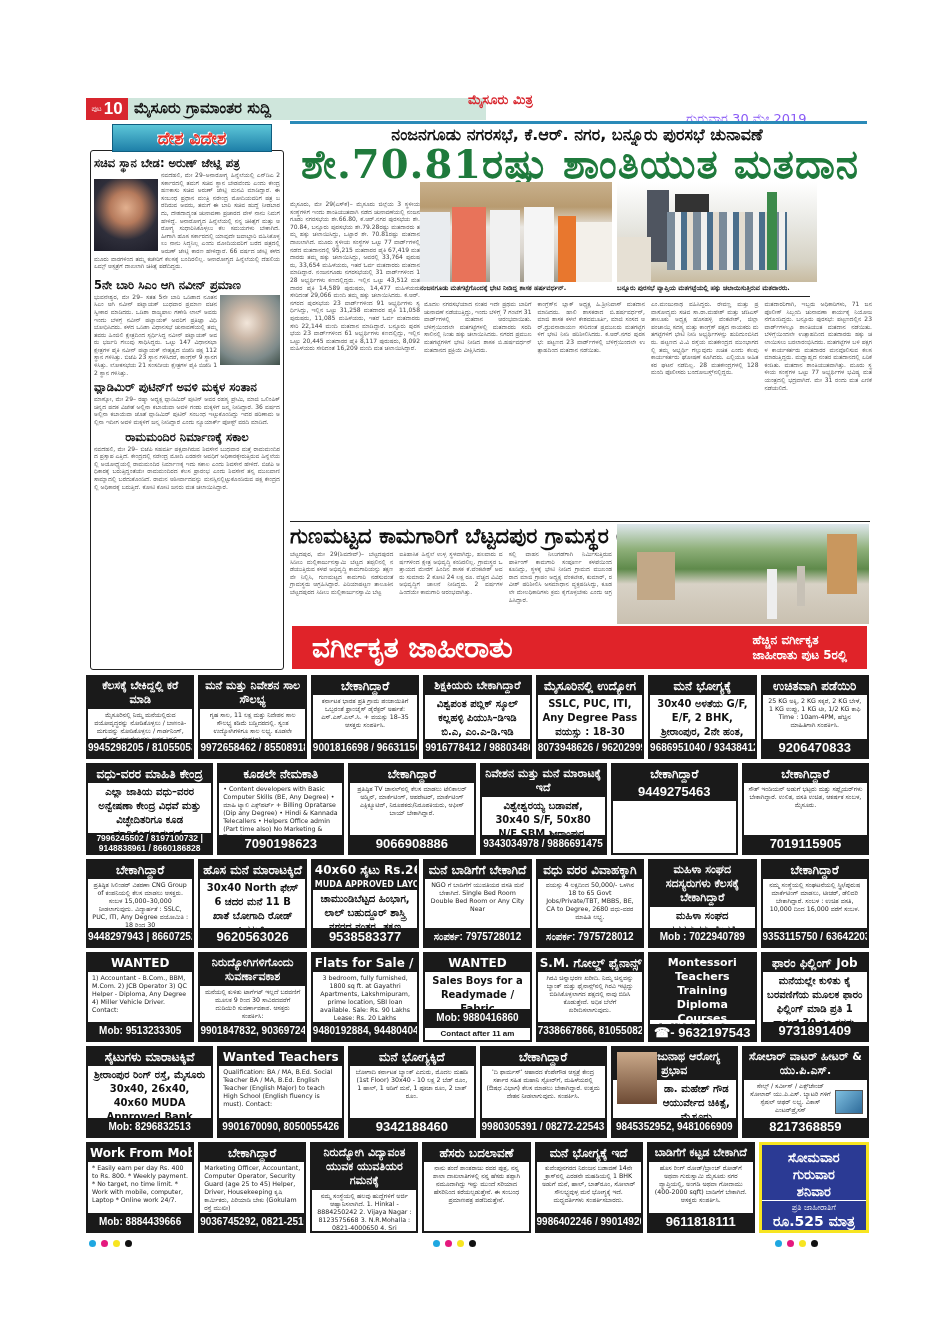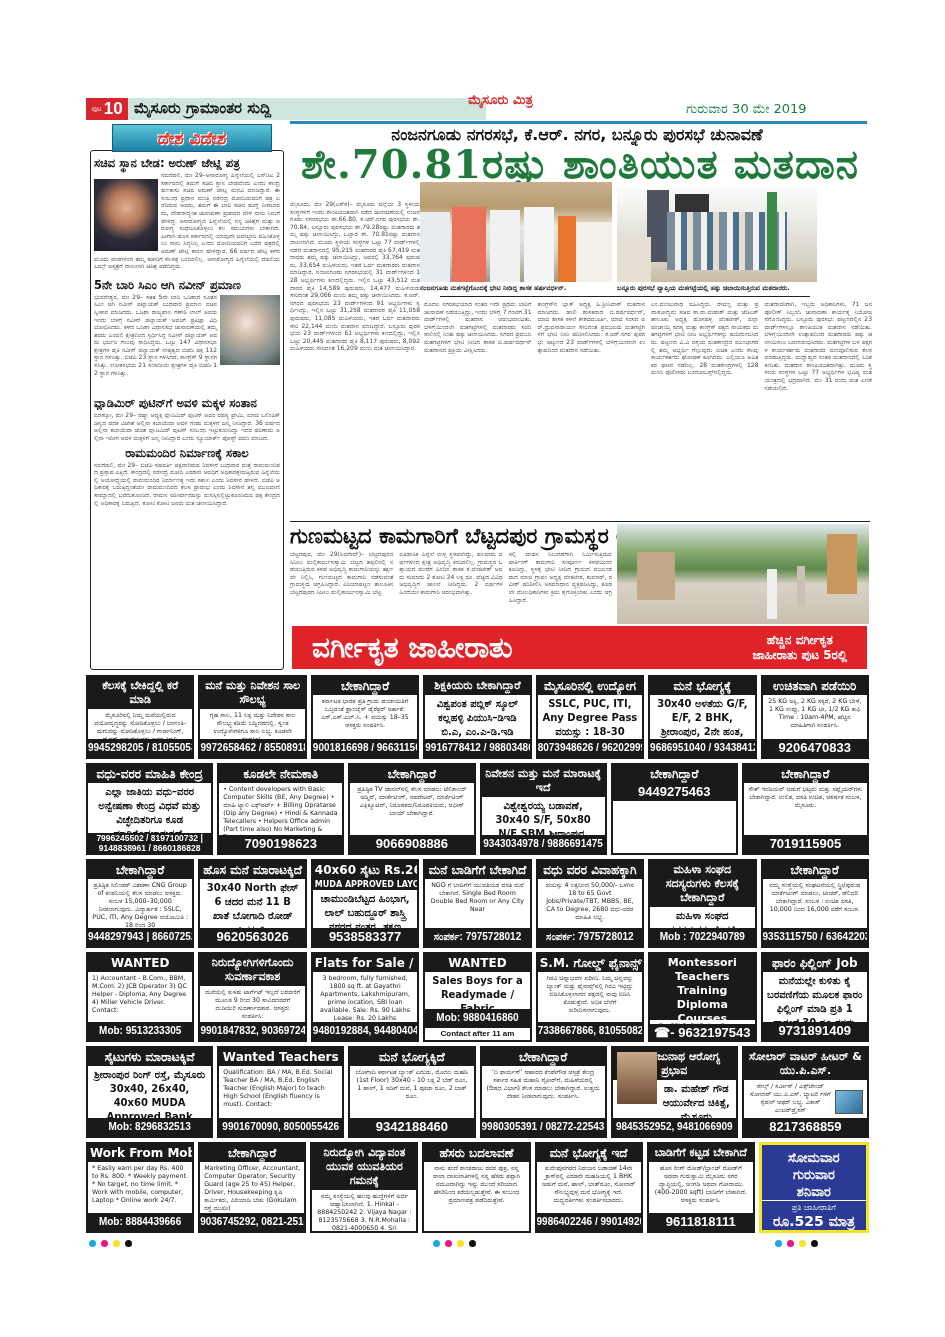--- a/index.html
+++ b/index.html
@@ -4,38 +4,38 @@
 <style>
 *{box-sizing:border-box;margin:0;padding:0}
 html,body{width:945px;height:1337px;background:#fff;overflow:hidden}
 body{position:relative;font-family:"DejaVu Sans",sans-serif;color:#111}
 .masthead-band{position:absolute;left:86px;top:98px;width:400px;height:22px;background:#cfe6dc}
 .page-tag{position:absolute;left:86px;top:98px;width:42px;height:22px;background:#d8262e;color:#fff;display:flex;align-items:center;justify-content:center;gap:2px}
 .page-tag .small{font-size:7px}
 .page-tag .num{font-size:17px;font-weight:bold;font-family:"Liberation Sans",sans-serif}
 .section-name{position:absolute;left:134px;top:99px;font-size:15px;font-weight:bold;color:#111}
 .paper-logo{position:absolute;left:468px;top:92px;font-size:13px;font-weight:bold;color:#d8262e}
-.pub-date{position:absolute;left:686px;top:101px;font-size:13px;color:#15803d}
+.pub-date{position:absolute;left:686px;top:111px;font-size:13px;color:#8b5cf6}
 .top-rule{position:absolute;left:290px;top:121px;width:577px;height:3px;background:#2a8ab8}
 .desha{position:absolute;left:112px;top:124px;width:160px;height:28px;background:linear-gradient(#5cc6d8,#1e7fa8);border:1px solid #0f5e80;display:flex;align-items:center;justify-content:center}
 .desha span{font-size:17px;font-weight:bold;color:#e8322a;text-shadow:1px 1px 0 #fff,-1px -1px 0 #fff}
 .left-col{position:absolute;left:90px;top:150px;width:194px;height:520px;border:1.5px solid #222;border-radius:3px;overflow:hidden;padding:2px 3px}
 .left-col h3{font-size:11.5px;font-weight:bold;margin:2px 0 1px}
 .body-text{font-size:6px;line-height:7.6px;color:#444;text-align:justify;word-break:break-all}
 .sub-head{position:absolute;left:292px;top:125px;width:570px;text-align:center;font-size:16px;font-weight:bold;color:#111}
 .big-head{position:absolute;left:290px;top:140px;width:580px;text-align:center;font-size:40px;font-weight:bold;color:#1f7a3c;font-family:"DejaVu Serif",serif;letter-spacing:1px}
 .photo{position:absolute;overflow:hidden}
 .caption{position:absolute;font-size:6.5px;font-weight:bold;color:#222;white-space:nowrap}
 .article-cols{position:absolute;display:flex;gap:6px}
 .article-cols .body-text{flex:1}
 .mid-rule{position:absolute;height:1px;background:#222}
 .guna-head{position:absolute;left:290px;top:524px;width:325px;font-size:21px;font-weight:bold;color:#111;white-space:nowrap}
 .class-banner{position:absolute;left:292px;top:626px;width:575px;height:43px;background:#e02329;display:flex;align-items:center}
 .class-banner .main{font-size:28px;font-weight:bold;color:#fff;margin-left:20px;font-family:"DejaVu Serif",serif}
-.class-banner .sideinfo{margin-left:auto;margin-right:20px;text-align:center;color:#fff;font-size:12px;line-height:15px;font-weight:bold}
+.class-banner .sideinfo{margin-left:auto;margin-right:20px;text-align:left;color:#fff;font-size:12px;line-height:15px;font-weight:bold}
 .ads{position:absolute;left:86px;top:675px;width:783px}
 .ad-row{display:flex;gap:4px;margin-bottom:4px}
 .ad{flex:1;border:2px solid #1a1a1a;background:#fff;display:flex;flex-direction:column;overflow:hidden;position:relative}
 .ad .hd{background:#1a1a1a;color:#fff;font-weight:bold;text-align:center;font-size:12px;line-height:18px;white-space:nowrap;overflow:hidden;padding:0 2px}
 .ad .hd.tall{line-height:14px;font-size:11px;padding:2px}
 .ad .bd{flex:1;padding:2px 4px;font-size:6.3px;line-height:8px;text-align:center;color:#222;overflow:hidden}
 .ad .bd.big{font-size:10px;line-height:14px;font-weight:bold;color:#111}
 .ad .bd.left{text-align:left}
 .ad .ft{background:#1a1a1a;color:#fff;font-weight:bold;text-align:center;font-size:13px;line-height:18px;white-space:nowrap;overflow:hidden;font-family:"Liberation Sans",sans-serif}
 .ad .ft.sm{font-size:10px}
@@ -73,21 +73,21 @@
   <h3 style="margin-top:2px">ಸಚಿವ ಸ್ಥಾನ ಬೇಡ: ಅರುಣ್ ಜೇಟ್ಲಿ ಪತ್ರ</h3>
   <div style="position:relative">
     <div style="float:left;width:64px;height:72px;margin:8px 3px 1px 0;background:radial-gradient(circle at 50% 40%,#e2b08f 0,#b57a5c 30%,#2e2e3a 60%,#1c1c28 100%)"></div>
     <p class="body-text">ನವದೆಹಲಿ, ಮೇ 29–ಅನಾರೋಗ್ಯ ಹಿನ್ನೆಲೆಯಲ್ಲಿ ಎನ್‌ಡಿಎ 2 ಸರ್ಕಾರದಲ್ಲಿ ತಮಗೆ ಸಚಿವ ಸ್ಥಾನ ಬೇಡವೆಂದು ಎಂದು ಕೇಂದ್ರ ಹಣಕಾಸು ಸಚಿವ ಅರುಣ್ ಜೇಟ್ಲಿ ಮನವಿ ಮಾಡಿದ್ದಾರೆ. ಈ ಸಂಬಂಧ ಪ್ರಧಾನ ಮಂತ್ರಿ ನರೇಂದ್ರ ಮೋದಿಯವರಿಗೆ ಪತ್ರ ಬರೆದಿರುವ ಅವರು, ತಮಗೆ ಈ ಬಾರಿ ಸಚಿವ ಹುದ್ದೆ ನೀಡಬಾರದು, ದೇಶದಾದ್ಯಂತ ಚುನಾವಣಾ ಪ್ರಚಾರದ ವೇಳೆ ನಾನು ನಿಮಗೆ ಹೇಳಿದ್ದೆ. ಅನಾರೋಗ್ಯದ ಹಿನ್ನೆಲೆಯಲ್ಲಿ ನನ್ನ ಚಿಕಿತ್ಸೆಗೆ ಮತ್ತು ಆರೋಗ್ಯ ಸುಧಾರಿಸಿಕೊಳ್ಳಲು ಕೆಲ ಸಮಯಗಳು ಬೇಕಾಗಿದೆ. ಹೀಗಾಗಿ ಹೊಸ ಸರ್ಕಾರದಲ್ಲಿ ಯಾವುದೇ ಜವಾಬ್ದಾರಿ ವಹಿಸಿಕೊಳ್ಳಲು ನಾನು ಸಿದ್ಧನಿಲ್ಲ ಎಂದು ಮೋದಿಯವರಿಗೆ ಬರೆದ ಪತ್ರದಲ್ಲಿ ಅರುಣ್ ಜೇಟ್ಲಿ ಕಾರಣ ಹೇಳಿದ್ದಾರೆ. 66 ವರ್ಷದ ಜೇಟ್ಲಿ ಕಳೆದ ಮೂರು ವಾರಗಳಿಂದ ತಮ್ಮ ಕಚೇರಿಗೆ ಕೆಲಸಕ್ಕೆ ಬಂದಿರಲಿಲ್ಲ. ಅನಾರೋಗ್ಯದ ಹಿನ್ನೆಲೆಯಲ್ಲಿ ದೆಹಲಿಯ ಏಮ್ಸ್ ಆಸ್ಪತ್ರೆಗೆ ದಾಖಲಾಗಿ ಚಿಕಿತ್ಸೆ ಪಡೆದಿದ್ದರು.</p>
   </div>
   <h3 style="clear:both;margin-top:8px">5ನೇ ಬಾರಿ ಸಿಎಂ ಆಗಿ ನವೀನ್ ಪ್ರಮಾಣ</h3>
   <div>
     <div style="float:right;width:60px;height:70px;margin:2px 0 1px 3px;background:radial-gradient(circle at 45% 40%,#f2e6da 0,#c9b6a6 30%,#7d8a8a 70%,#3e4f48 100%)"></div>
     <p class="body-text">ಭುವನೇಶ್ವರ, ಮೇ 29– ಸತತ 5ನೇ ಬಾರಿ ಒಡಿಶಾದ ನೂತನ ಸಿಎಂ ಆಗಿ ನವೀನ್ ಪಟ್ನಾಯಕ್ ಬುಧವಾರ ಪ್ರಮಾಣ ವಚನ ಸ್ವೀಕಾರ ಮಾಡಿದರು. ಒಡಿಶಾ ರಾಜ್ಯಪಾಲ ಗಣೇಶಿ ಲಾಲ್ ಅವರು ಇಂದು ಬೆಳಗ್ಗೆ ನವೀನ್ ಪಟ್ನಾಯಕ್ ಅವರಿಗೆ ಪ್ರತಿಜ್ಞಾ ವಿಧಿ ಬೋಧಿಸಿದರು. ಕಳೆದ ಒಡಿಶಾ ವಿಧಾನಸಭೆ ಚುನಾವಣೆಯಲ್ಲಿ ತಮ್ಮ ತವರು ಹಿಂಜಿಲಿ ಕ್ಷೇತ್ರದಿಂದ ಸ್ಪರ್ಧಿಸಿದ್ದ ನವೀನ್ ಪಟ್ನಾಯಕ್ ಅವರು ಭರ್ಜರಿ ಗೆಲುವು ಸಾಧಿಸಿದ್ದರು. ಒಟ್ಟು 147 ವಿಧಾನಸಭಾ ಕ್ಷೇತ್ರಗಳ ಪೈಕಿ ನವೀನ್ ಪಟ್ನಾಯಕ್ ನೇತೃತ್ವದ ಬಿಜೆಡಿ ಪಕ್ಷ 112 ಸ್ಥಾನ ಗಳಿಸಿತ್ತು. ಬಿಜೆಪಿ 23 ಸ್ಥಾನ ಗಳಿಸಿದರೆ, ಕಾಂಗ್ರೆಸ್ 9 ಸ್ಥಾನಗಳಿಸಿತ್ತು. ಲೋಕಸಭೆಯ 21 ಸಂಸದೀಯ ಕ್ಷೇತ್ರಗಳ ಪೈಕಿ ಬಿಜೆಡಿ 12 ಸ್ಥಾನ ಗಳಿಸಿತ್ತು.</p>
   </div>
-  <h3 style="clear:both;margin-top:20px">ವ್ಲಾಡಿಮಿರ್ ಪುಟಿನ್‌ಗೆ ಅವಳಿ ಮಕ್ಕಳ ಸಂತಾನ</h3>
+  <h3 style="clear:both;margin-top:4px">ವ್ಲಾಡಿಮಿರ್ ಪುಟಿನ್‌ಗೆ ಅವಳಿ ಮಕ್ಕಳ ಸಂತಾನ</h3>
   <p class="body-text">ಮಾಸ್ಕೋ, ಮೇ 29– ರಷ್ಯಾ ಅಧ್ಯಕ್ಷ ವ್ಲಾಡಿಮಿರ್ ಪುಟಿನ್ ಅವರ ರಹಸ್ಯ ಪ್ರೇಮಿ, ಮಾಜಿ ಒಲಿಂಪಿಕ್ ಚಿನ್ನದ ಪದಕ ವಿಜೇತೆ ಅಲ್ಲಿನಾ ಕಬಾಯೆವಾ ಅವಳಿ ಗಂಡು ಮಕ್ಕಳಿಗೆ ಜನ್ಮ ನೀಡಿದ್ದಾರೆ. 36 ವರ್ಷದ ಅಲ್ಲಿನಾ ಕಬಾಯೆವಾ ಜೊತೆ ವ್ಲಾಡಿಮಿರ್ ಪುಟಿನ್ ಸಂಬಂಧ ಇಟ್ಟುಕೊಂಡಿದ್ದು ಇದರ ಪರಿಣಾಮ ಅಲ್ಲಿನಾ ಇದೀಗ ಅವಳಿ ಮಕ್ಕಳಿಗೆ ಜನ್ಮ ನೀಡಿದ್ದಾರೆ ಎಂದು ನ್ಯೂಯಾರ್ಕ್ ಪೋಸ್ಟ್ ವರದಿ ಮಾಡಿದೆ.</p>
   <h3 style="text-align:center;margin-top:4px">ರಾಮಮಂದಿರ ನಿರ್ಮಾಣಕ್ಕೆ ಸಕಾಲ</h3>
   <p class="body-text">ನವದೆಹಲಿ, ಮೇ 29– ಬಿಜೆಪಿ ಸಹವರ್ತಿ ಪಕ್ಷವಾಗಿರುವ ಶಿವಸೇನೆ ಬುಧವಾರ ಮತ್ತೆ ರಾಮಮಂದಿರದ ಪ್ರಸ್ತಾಪ ಎತ್ತಿದೆ. ಕೇಂದ್ರದಲ್ಲಿ ನರೇಂದ್ರ ಮೋದಿ ಎರಡನೇ ಅವಧಿಗೆ ಅಧಿಕಾರಕ್ಕೇರುತ್ತಿರುವ ಹಿನ್ನೆಲೆಯಲ್ಲಿ ಅಯೋಧ್ಯೆಯಲ್ಲಿ ರಾಮಮಂದಿರ ನಿರ್ಮಾಣಕ್ಕೆ ಇದು ಸಕಾಲ ಎಂದು ಶಿವಸೇನೆ ಹೇಳಿದೆ. ಬಿಜೆಪಿ ಅಧಿಕಾರಕ್ಕೆ ಬರುತ್ತಿದ್ದಂತೆಯೇ ರಾಮಮಂದಿರದ ಕೆಲಸ ಪ್ರಾರಂಭ ಎಂದು ಶಿವಸೇನೆ ತನ್ನ ಮುಖವಾಣಿ ಸಾಮ್ನಾದಲ್ಲಿ ಬರೆದುಕೊಂಡಿದೆ. ರಾಮನ ಆಶೀರ್ವಾದವನ್ನು ಮನಸ್ಸಿನಲ್ಲಿಟ್ಟುಕೊಂಡಿರುವ ಪಕ್ಷ ಕೇಂದ್ರದಲ್ಲಿ ಅಧಿಕಾರಕ್ಕೆ ಬರುತ್ತಿದೆ. ಕೋಟಿ ಕೋಟಿ ಜನರು ಮತ ಚಲಾಯಿಸಿದ್ದಾರೆ.</p>
 </div>
 <div class="desha">
     <span>ದೇಶ ವಿದೇಶ</span>
   </div>
 
 <div class="sub-head">ನಂಜನಗೂಡು ನಗರಸಭೆ, ಕೆ.ಆರ್. ನಗರ, ಬನ್ನೂರು ಪುರಸಭೆ ಚುನಾವಣೆ</div>
 <div class="big-head">ಶೇ.70.81ರಷ್ಟು ಶಾಂತಿಯುತ ಮತದಾನ</div>

